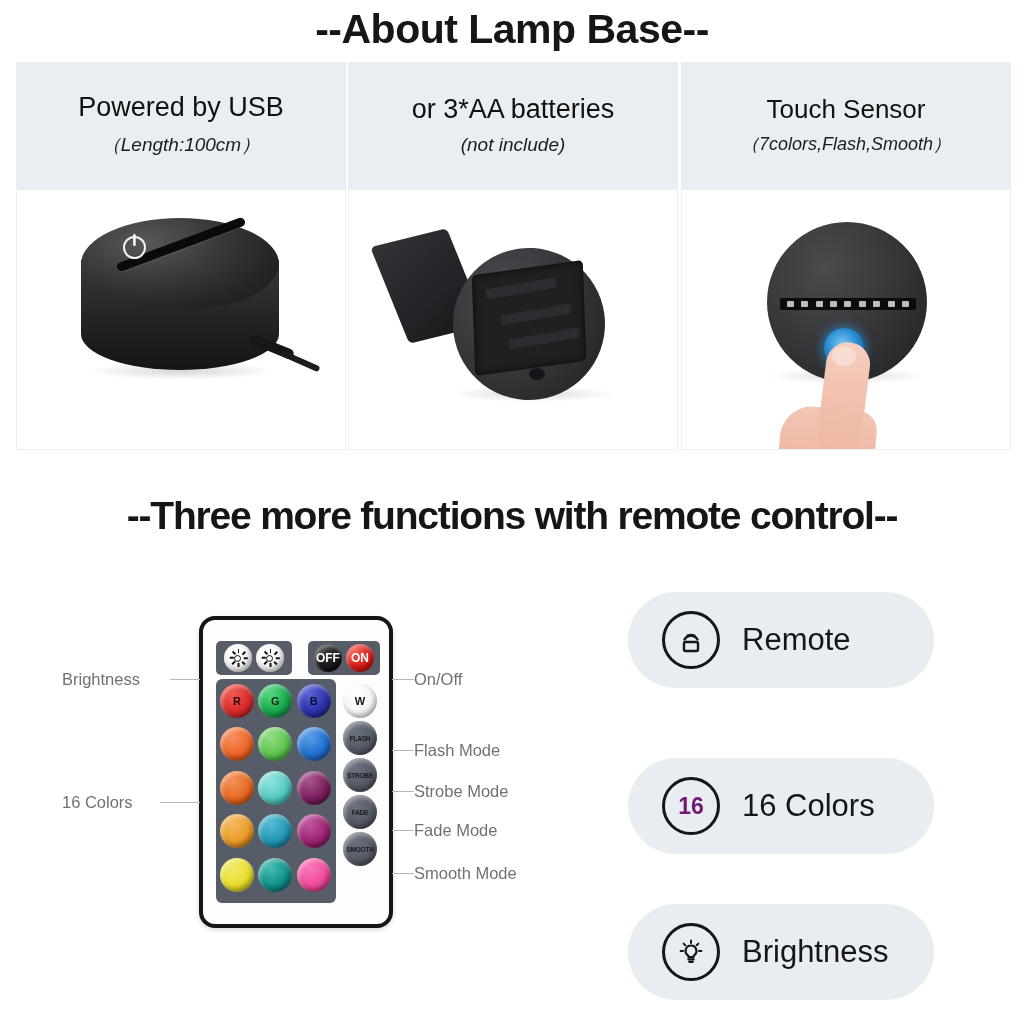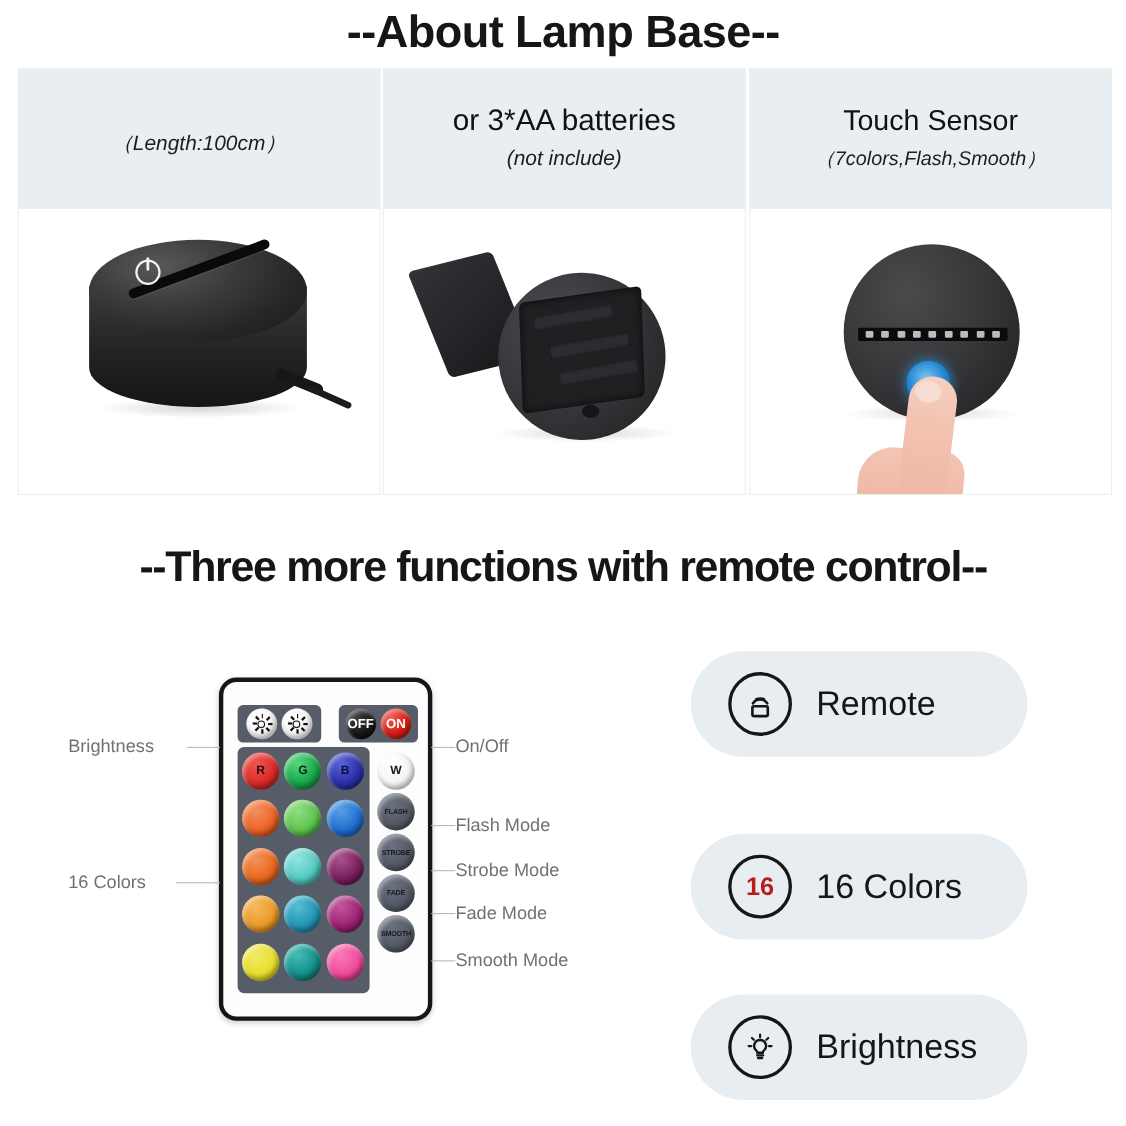--- a/index.html
+++ b/index.html
@@ -280,29 +280,30 @@
   .pill-icon {
     width: 52px; height: 52px; flex: none;
     border: 3px solid #15151a; border-radius: 50%;
     position: relative;
     display: flex; align-items: center; justify-content: center;
   }
   .pill-label {
     font-size: 31px; color: #16161a; font-weight: 400;
     white-space: nowrap;
   }
-  .pill-num { font-size: 23px; font-weight: 700; color: #b91c1c; }
+  .pill-num { font-size: 23px; font-weight: 700; color: #701a75; }
 </style>
 </head>
 <body>
 
 <div class="abs section-title" id="title-lamp-base">--About Lamp Base--</div>
 
 <div class="abs card" id="card-0">
   <div class="card-head">
+    <div class="card-head-title">Powered by USB</div>
     <div class="card-head-sub">（Length:100cm）</div>
   </div>
   <div class="card-photo">
     <div class="abs base1-shadow"></div>
     <div class="abs base1-body"></div>
     <div class="abs base1-top"></div>
     <div class="abs base1-slot"></div>
     <div class="abs base1-power"></div>
     <div class="abs base1-cable"></div>
     <div class="abs base1-cable2"></div>

